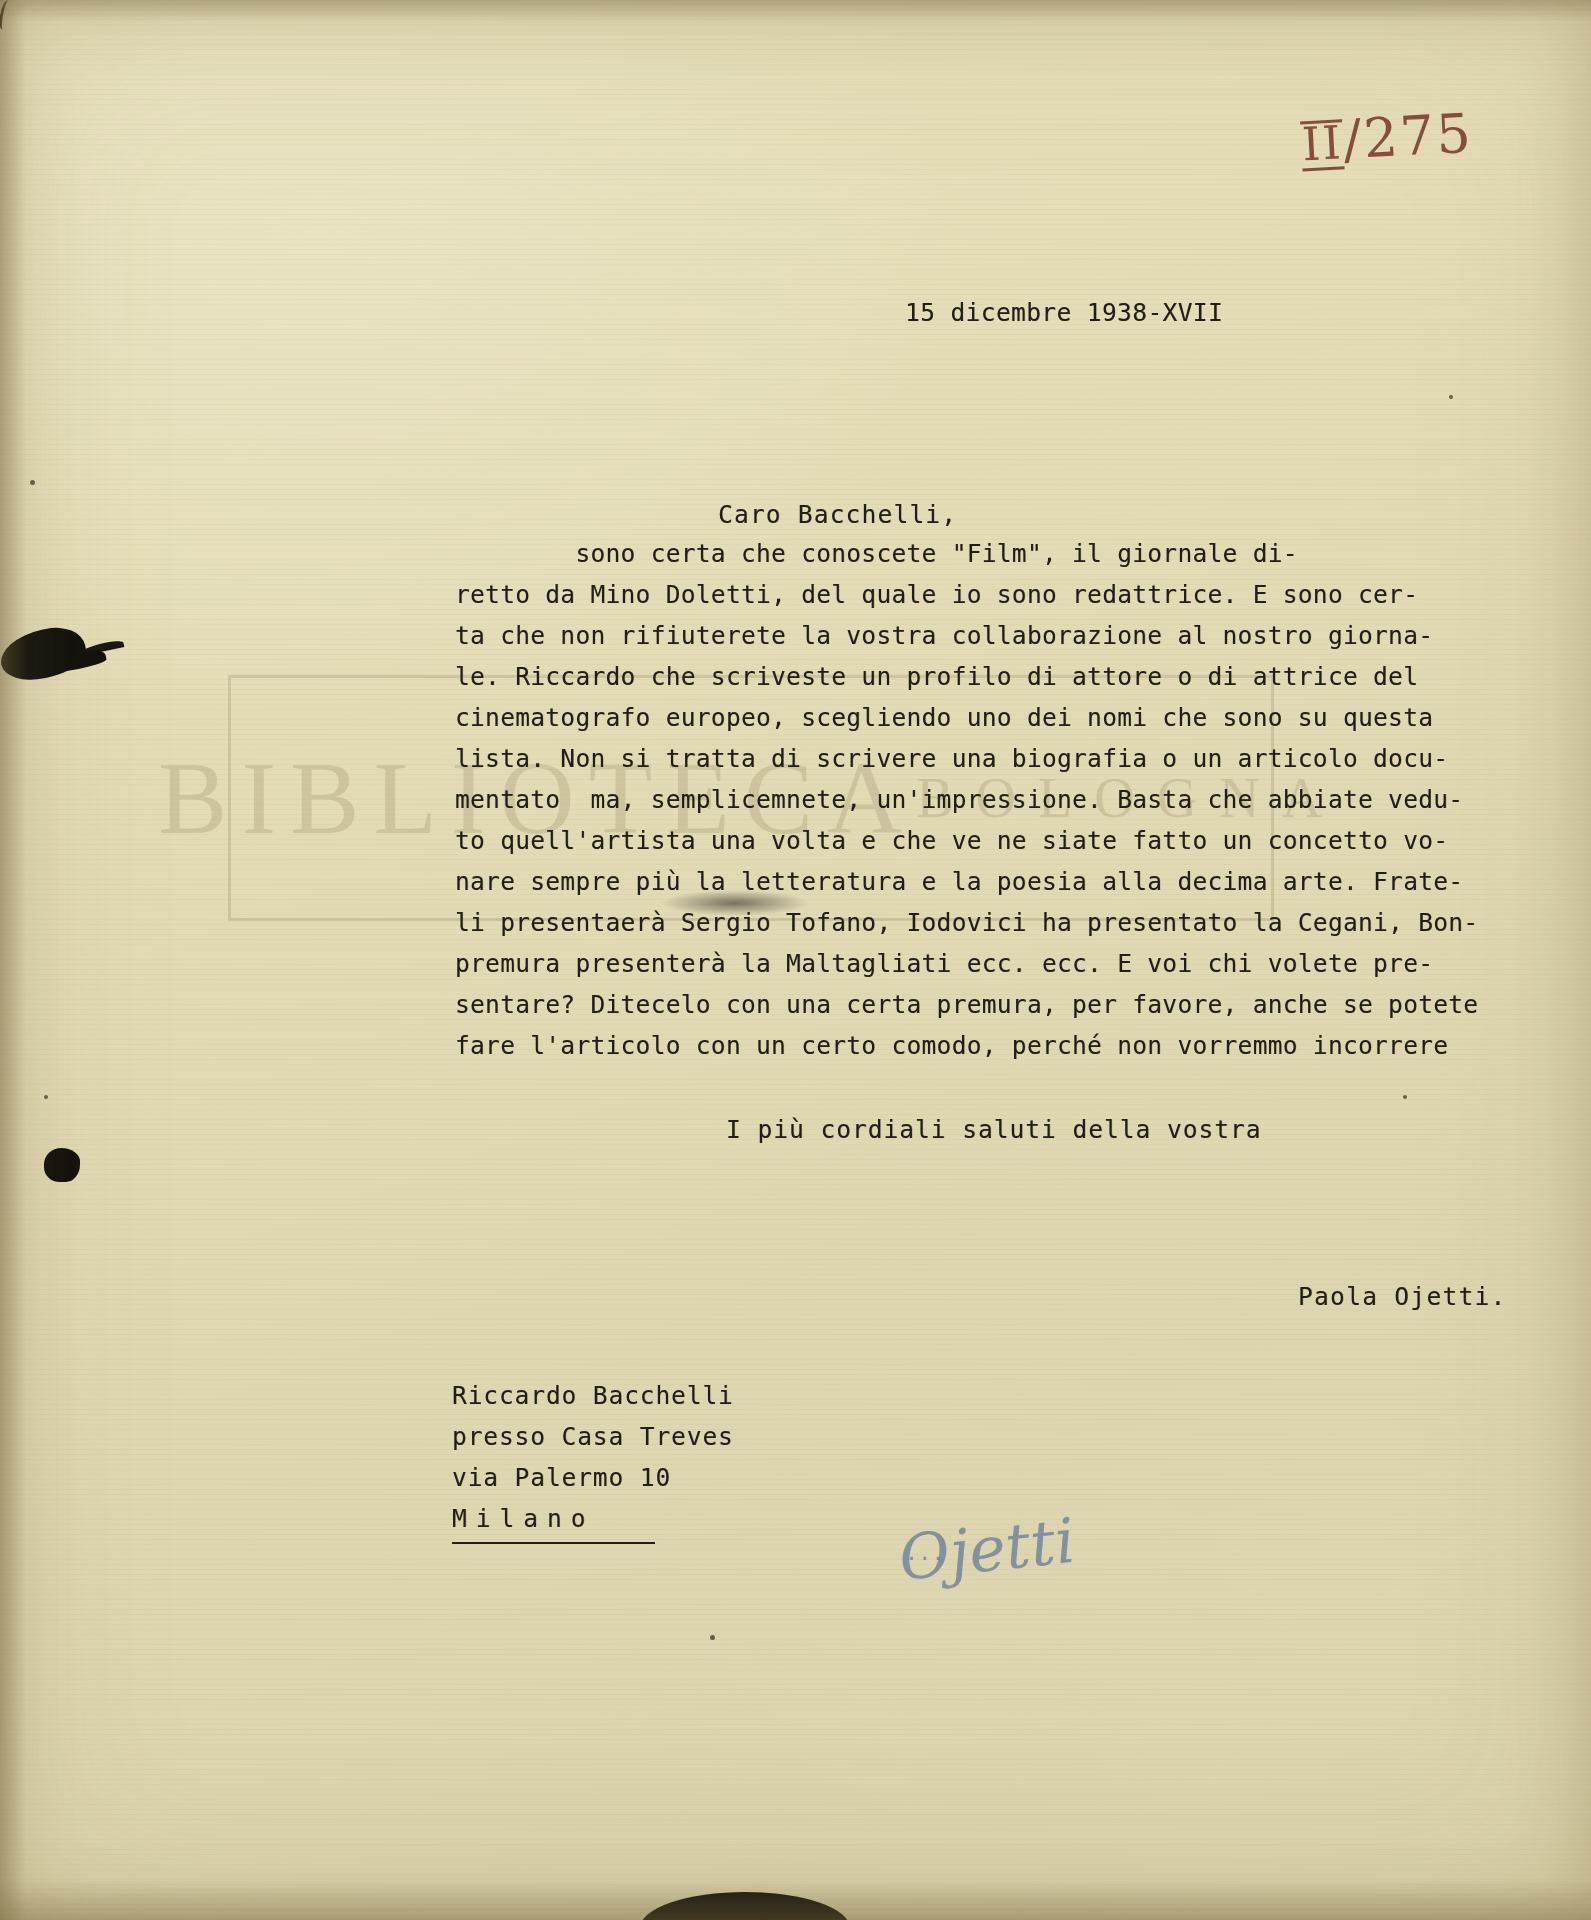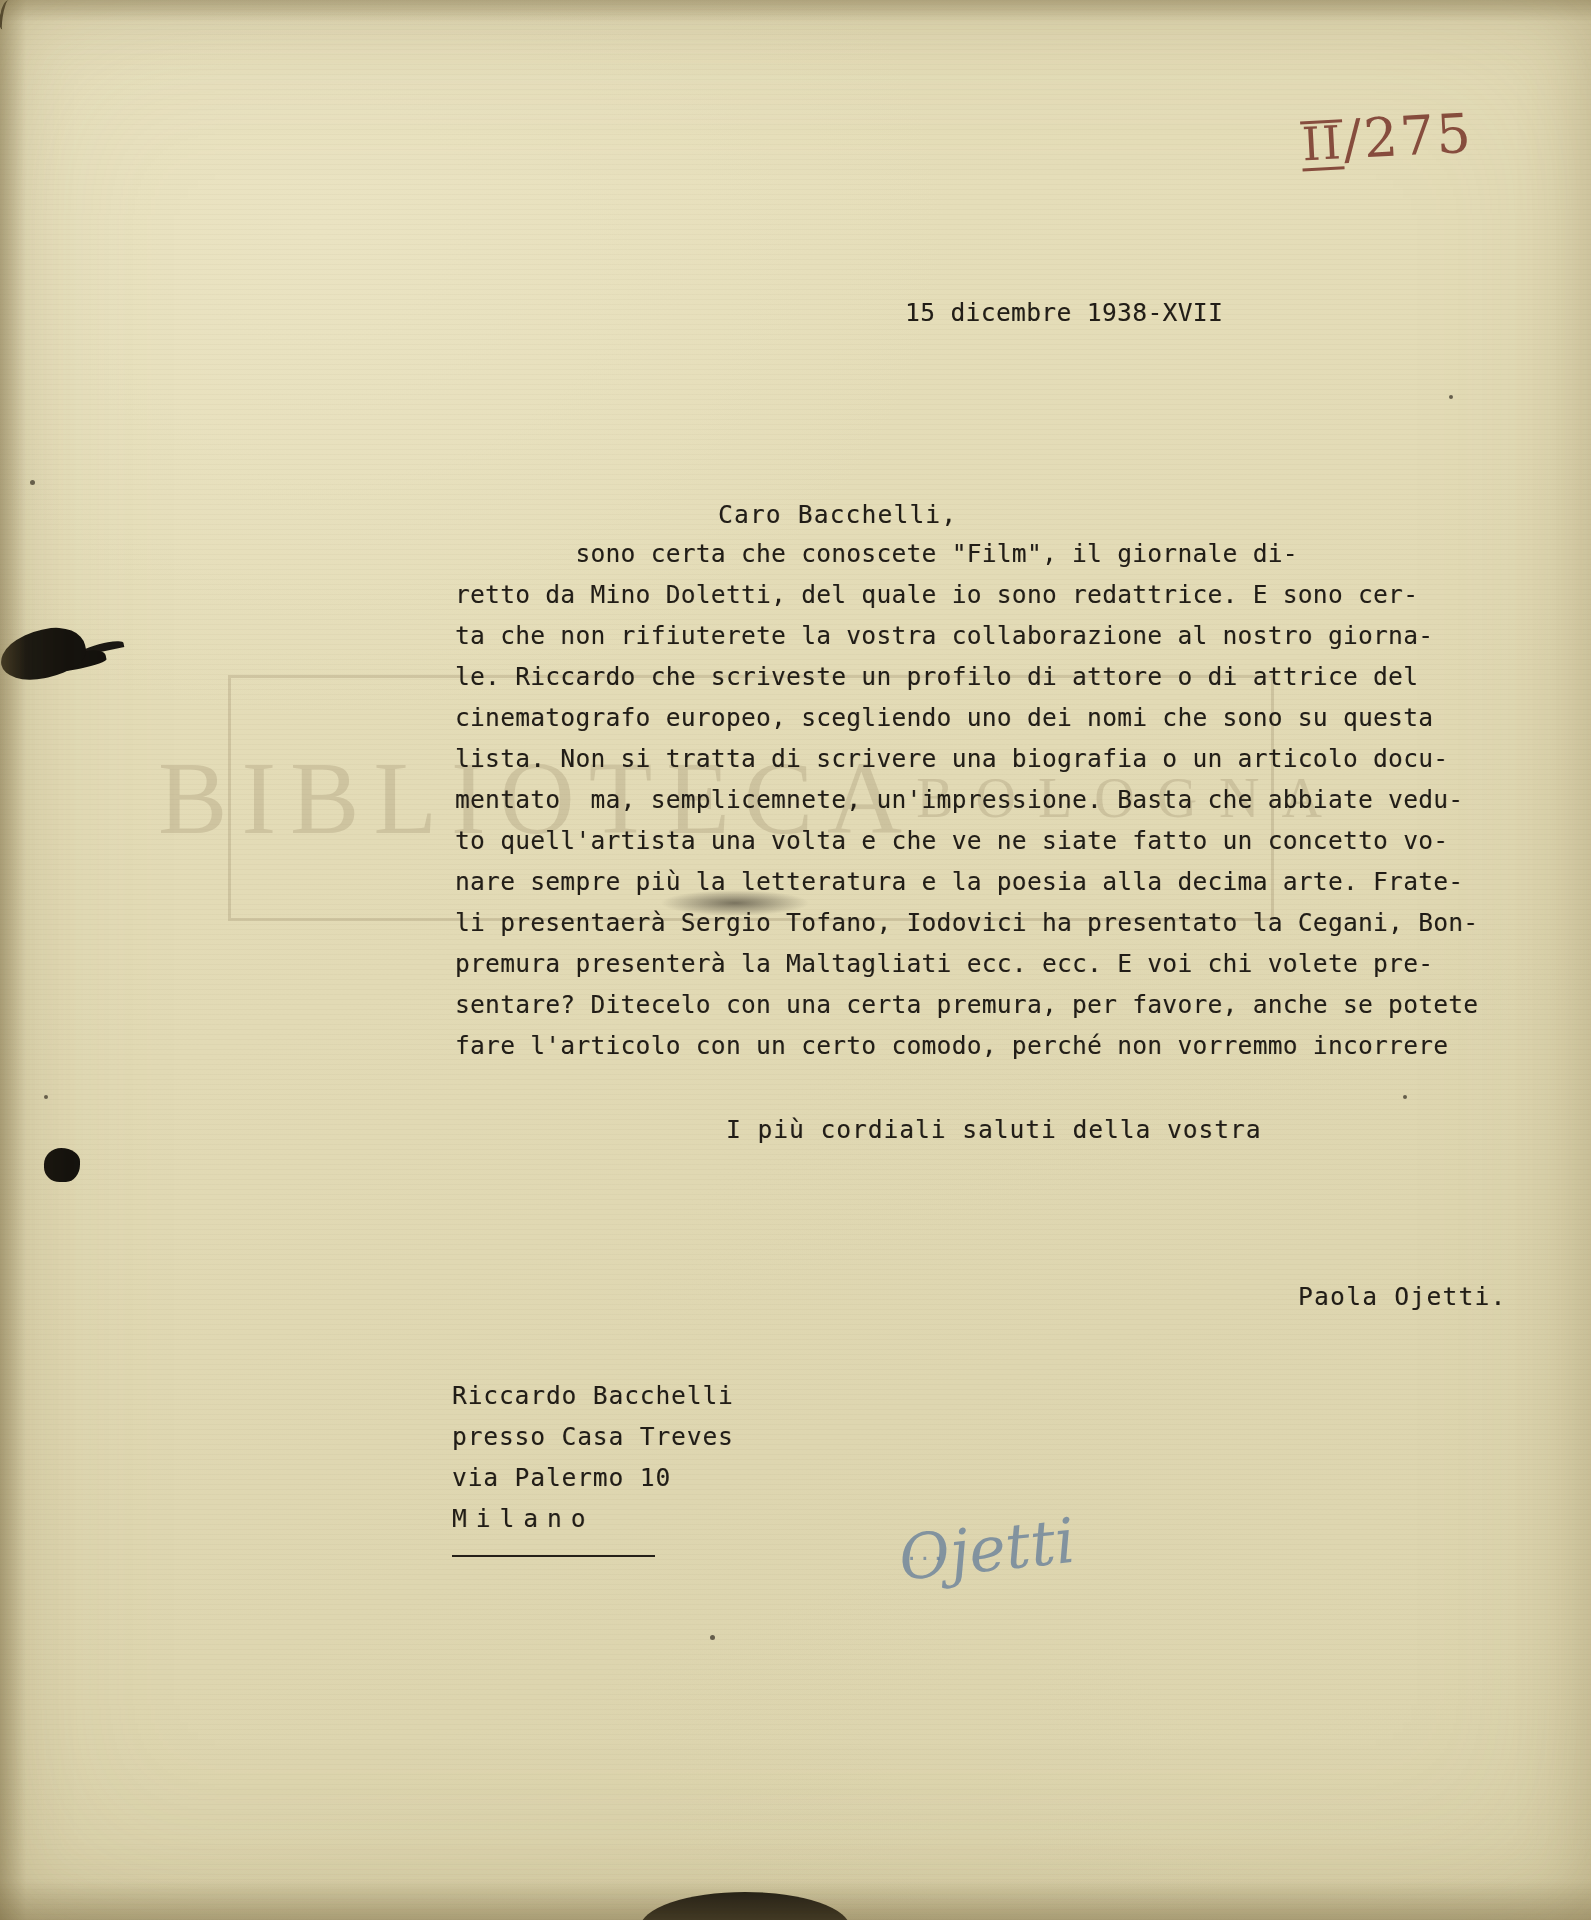--- a/index.html
+++ b/index.html
@@ -176,21 +176,21 @@
     white-space: pre;
     font-size: 24.5px;
     line-height: 41px;
     letter-spacing: 0.9px;
     text-shadow: 0.4px 0.4px 0 rgba(40,34,26,0.3);
   }
   #address-city {
     letter-spacing: 9px !important;
     display: inline-block;
     border-bottom: 2px solid #241f18;
-    padding-bottom: 16px;
+    padding-bottom: 3px;
     padding-right: 60px;
   }
 
   
   #archive-ref {
     position: absolute;
     right: 118px;
     top: 106px;
     color: #7b3a2e;
     font-family: "DejaVu Serif", serif;

